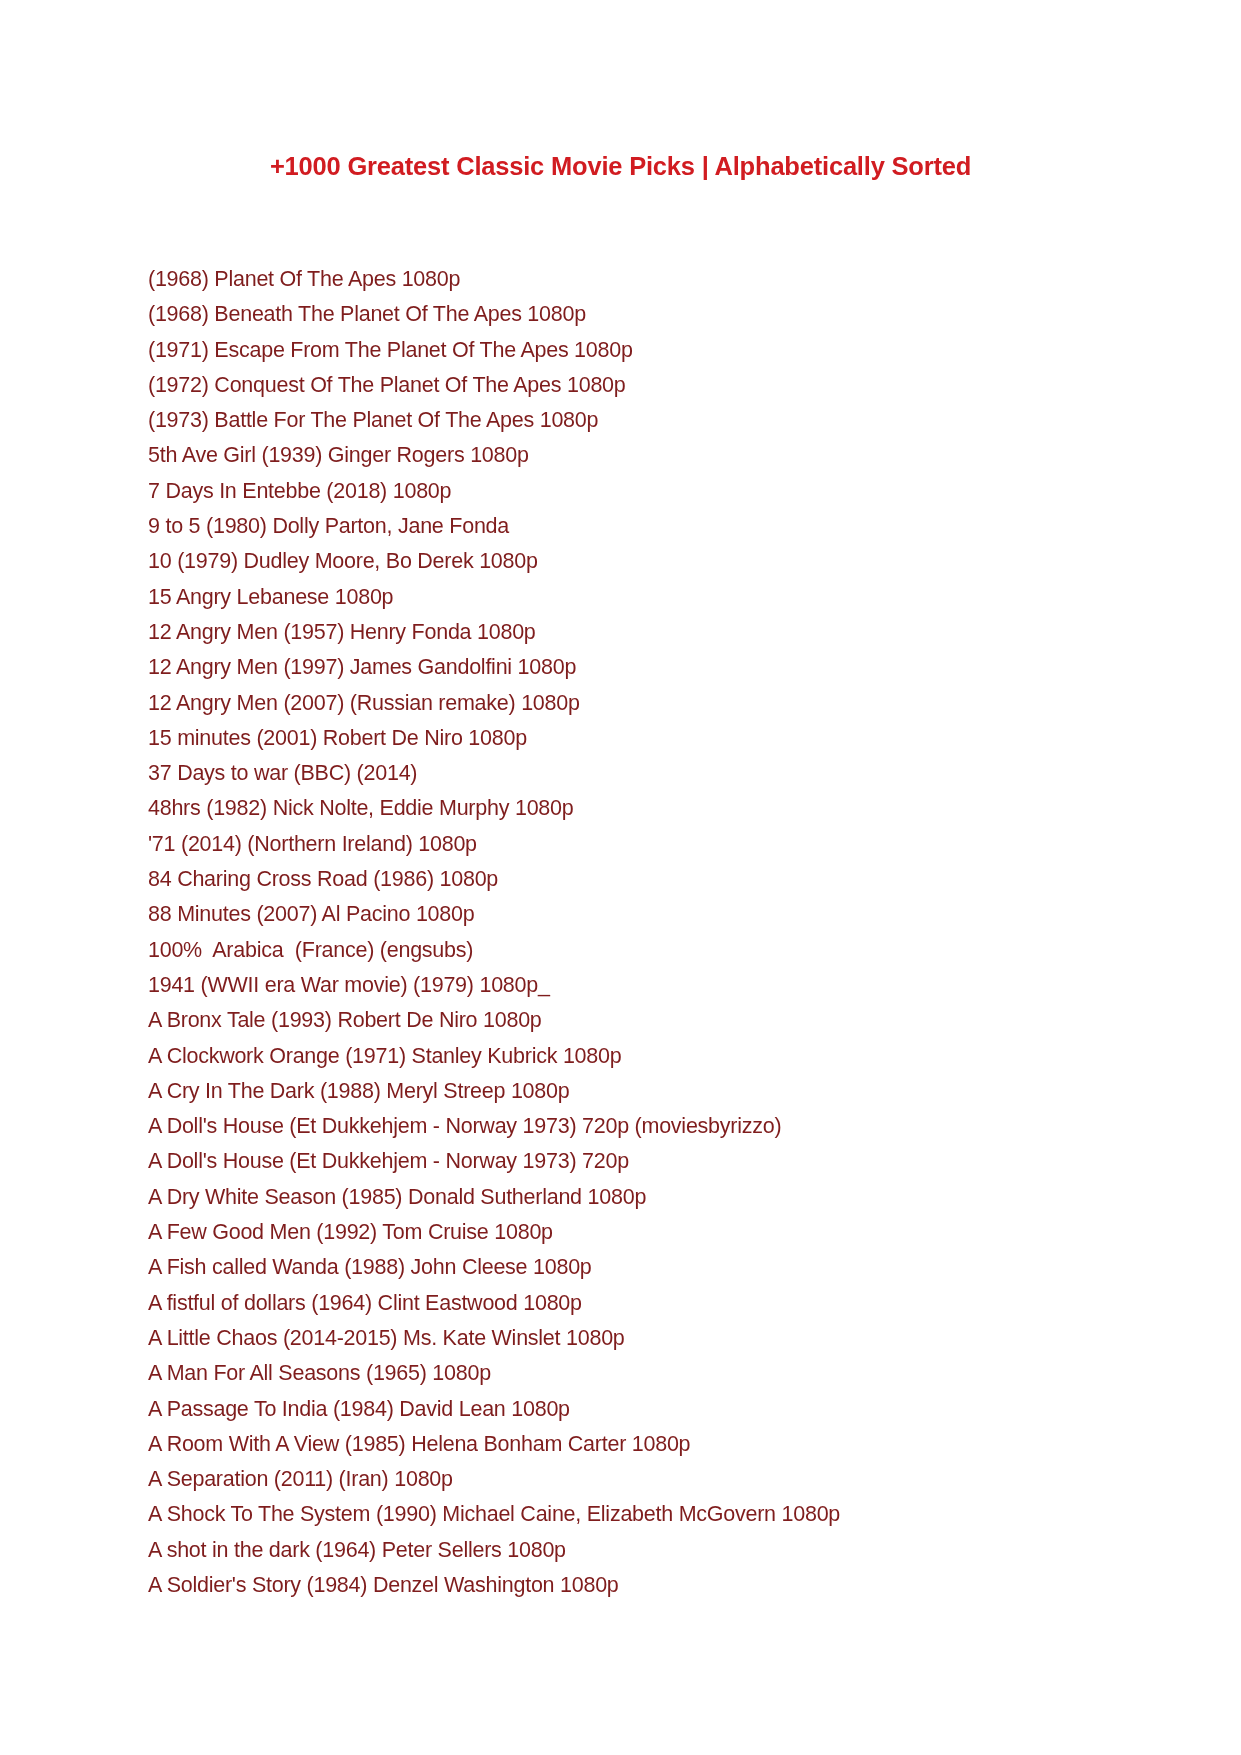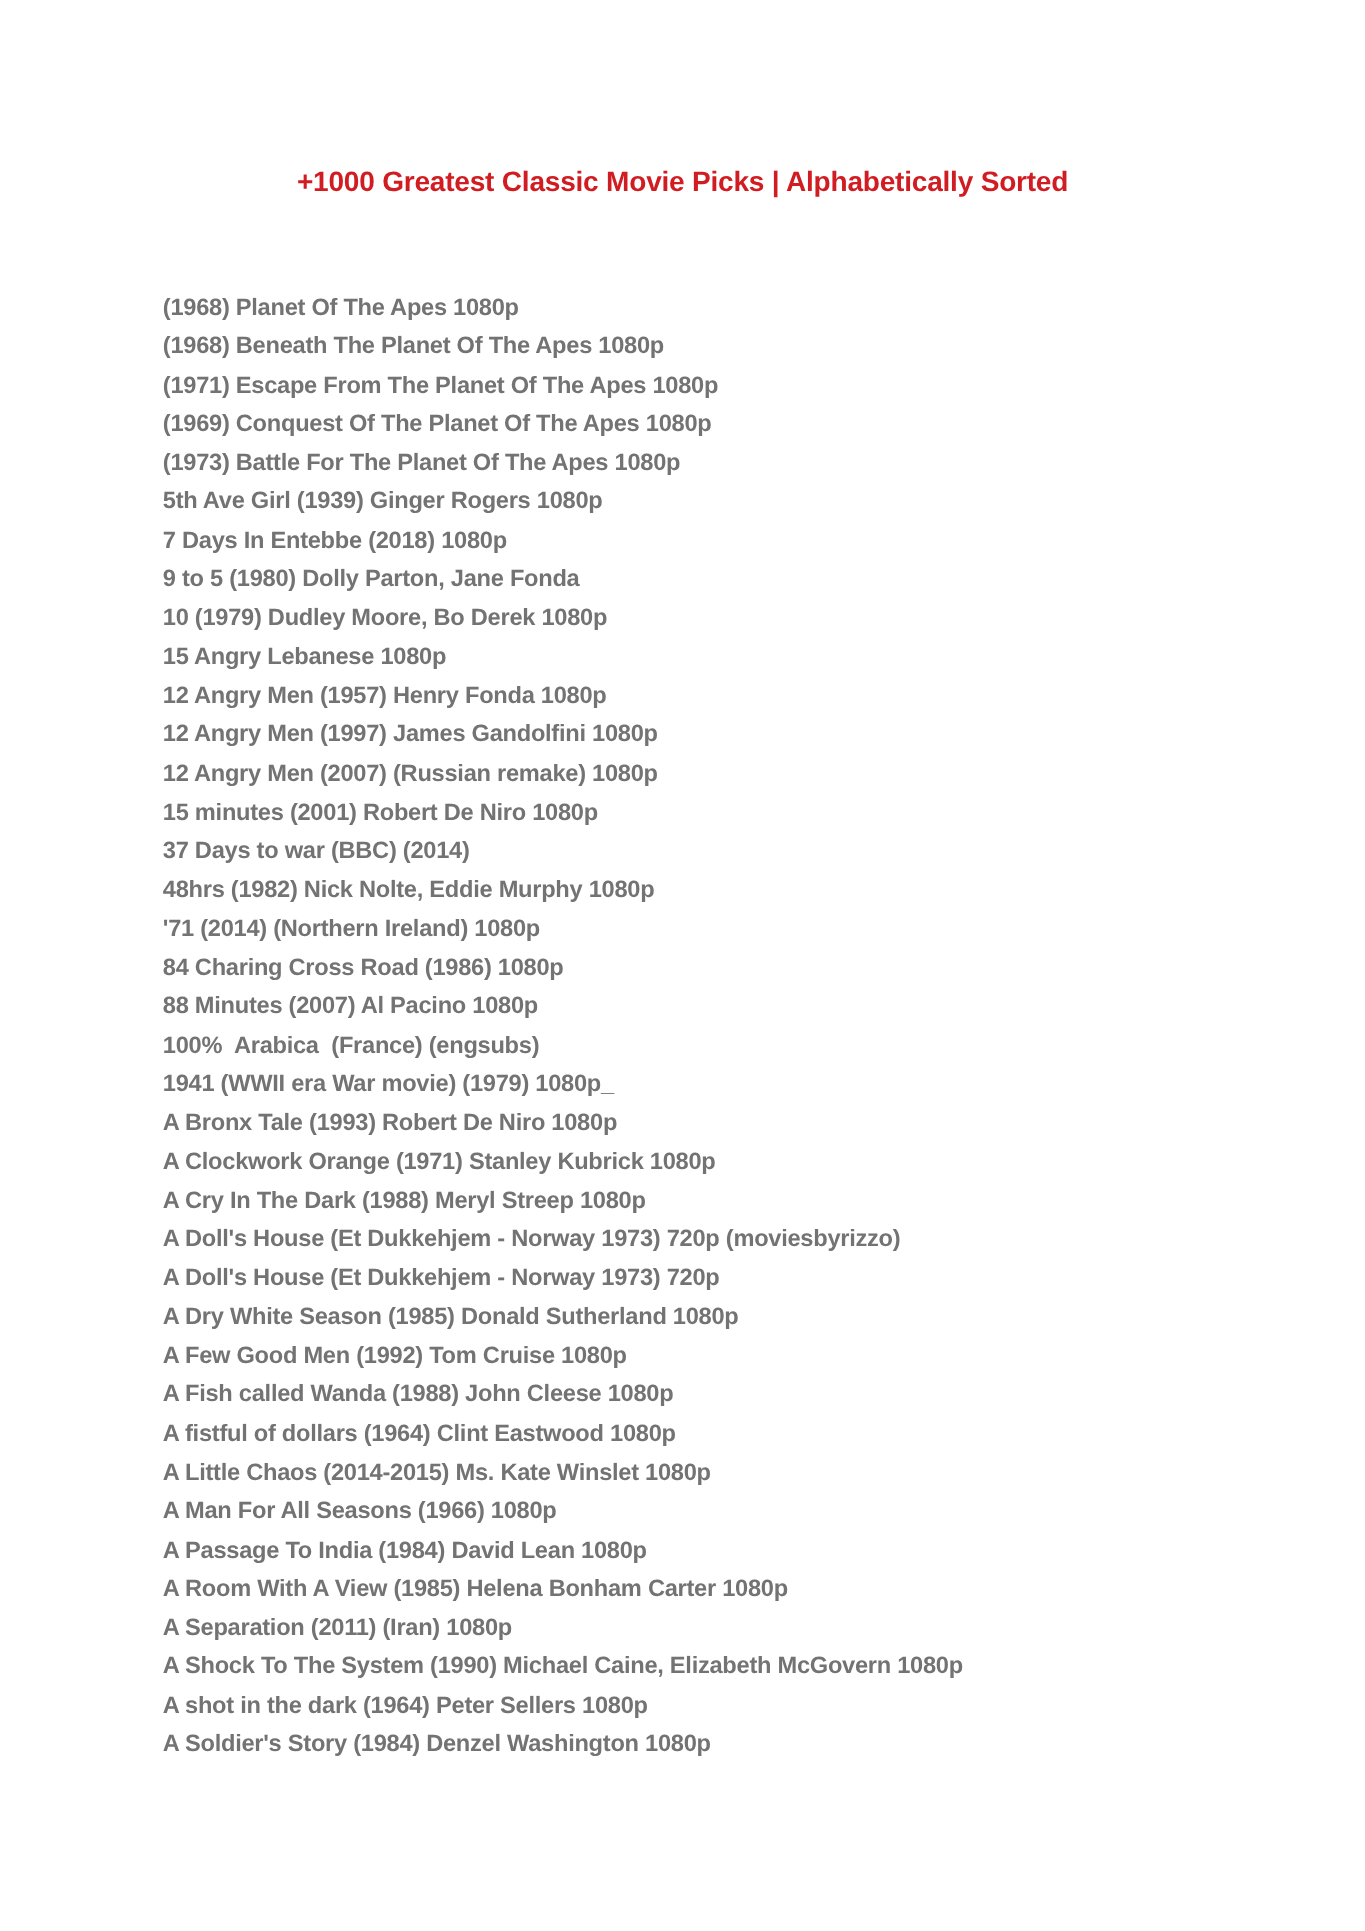--- a/index.html
+++ b/index.html
@@ -36,40 +36,40 @@
     }
     .movie-list {
       position: absolute;
       left: 148px;
       top: 262px;
       margin: 0;
       padding: 0;
       list-style: none;
     }
     .movie-list li {
-      color: #737373;
-      font-weight: bold;
+      color: #7f1d1d;
+      font-weight: normal;
       font-size: 21.5px;
       height: 35.3px;
       line-height: 35.3px;
       white-space: pre;
       letter-spacing: -0.25px;
     }
   </style>
 </head>
 <body>
 
 <div class="page">
   <h1 class="title">+1000 Greatest Classic Movie Picks | Alphabetically Sorted</h1>
 
   <ul class="movie-list">
     <li>(1968) Planet Of The Apes 1080p</li>
     <li>(1968) Beneath The Planet Of The Apes 1080p</li>
     <li>(1971) Escape From The Planet Of The Apes 1080p</li>
-    <li>(1969) Conquest Of The Planet Of The Apes 1080p</li>
+    <li>(1972) Conquest Of The Planet Of The Apes 1080p</li>
     <li>(1973) Battle For The Planet Of The Apes 1080p</li>
     <li>5th Ave Girl (1939) Ginger Rogers 1080p</li>
     <li>7 Days In Entebbe (2018) 1080p</li>
     <li>9 to 5 (1980) Dolly Parton, Jane Fonda</li>
     <li>10 (1979) Dudley Moore, Bo Derek 1080p</li>
     <li>15 Angry Lebanese 1080p</li>
     <li>12 Angry Men (1957) Henry Fonda 1080p</li>
     <li>12 Angry Men (1997) James Gandolfini 1080p</li>
     <li>12 Angry Men (2007) (Russian remake) 1080p</li>
     <li>15 minutes (2001) Robert De Niro 1080p</li>
@@ -83,21 +83,21 @@
     <li>A Bronx Tale (1993) Robert De Niro 1080p</li>
     <li>A Clockwork Orange (1971) Stanley Kubrick 1080p</li>
     <li>A Cry In The Dark (1988) Meryl Streep 1080p</li>
     <li>A Doll's House (Et Dukkehjem - Norway 1973) 720p (moviesbyrizzo)</li>
     <li>A Doll's House (Et Dukkehjem - Norway 1973) 720p</li>
     <li>A Dry White Season (1985) Donald Sutherland 1080p</li>
     <li>A Few Good Men (1992) Tom Cruise 1080p</li>
     <li>A Fish called Wanda (1988) John Cleese 1080p</li>
     <li>A fistful of dollars (1964) Clint Eastwood 1080p</li>
     <li>A Little Chaos (2014-2015) Ms. Kate Winslet 1080p</li>
-    <li>A Man For All Seasons (1966) 1080p</li>
+    <li>A Man For All Seasons (1965) 1080p</li>
     <li>A Passage To India (1984) David Lean 1080p</li>
     <li>A Room With A View (1985) Helena Bonham Carter 1080p</li>
     <li>A Separation (2011) (Iran) 1080p</li>
     <li>A Shock To The System (1990) Michael Caine, Elizabeth McGovern 1080p</li>
     <li>A shot in the dark (1964) Peter Sellers 1080p</li>
     <li>A Soldier's Story (1984) Denzel Washington 1080p</li>
   </ul>
 </div>
 
 </body></html>

